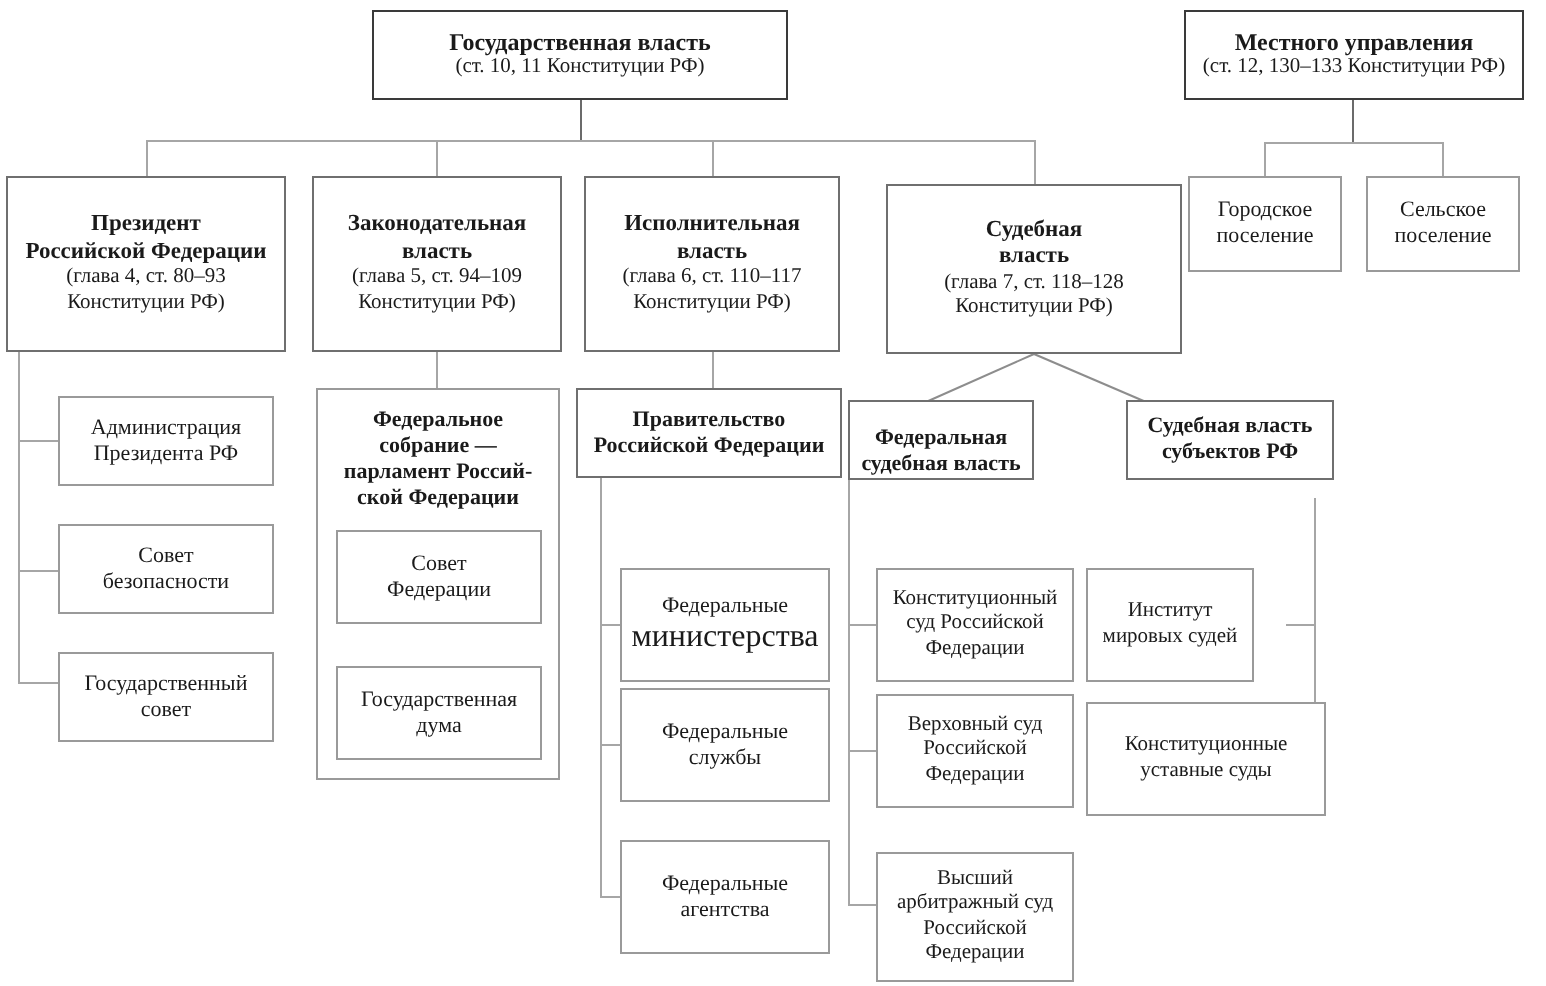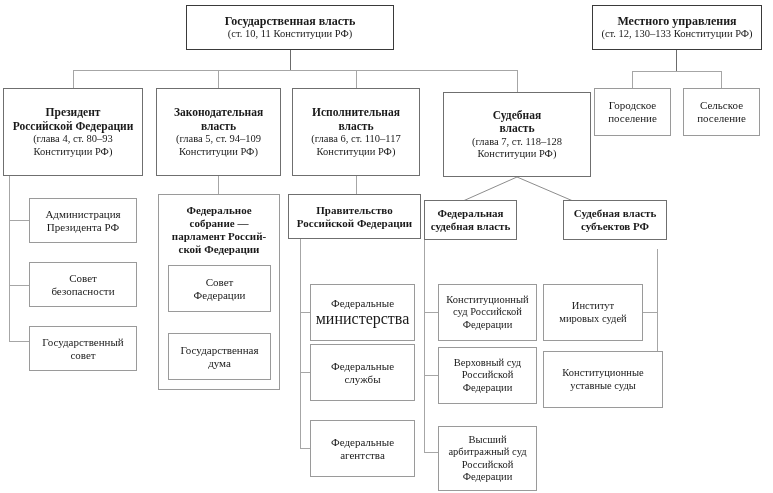--- a/index.html
+++ b/index.html
@@ -183,21 +183,21 @@
   <div class="node" style="left:310px;top:344px;width:105px;height:57px;">
     <span class="t" style="font-size:11px;">Федеральные</span>
     <span class="t" style="font-size:11px;">службы</span>
   </div>
 
   <div class="node" style="left:310px;top:420px;width:105px;height:57px;">
     <span class="t" style="font-size:11px;">Федеральные</span>
     <span class="t" style="font-size:11px;">агентства</span>
   </div>
 
-  <div class="node branch" style="left:424px;top:200px;width:93px;height:40px;">
+  <div class="node branch" style="left:424px;top:200px;width:93px;height:40px;justify-content:flex-end;">
     <span class="t bold" style="font-size:11px;">Федеральная</span>
     <span class="t bold" style="font-size:11px;">судебная власть</span>
   </div>
 
   <div class="node branch" style="left:563px;top:200px;width:104px;height:40px;">
     <span class="t bold" style="font-size:11px;">Судебная власть</span>
     <span class="t bold" style="font-size:11px;">субъектов РФ</span>
   </div>
 
   <div class="node" style="left:438px;top:284px;width:99px;height:57px;">
@@ -212,21 +212,21 @@
     <span class="t" style="font-size:10.5px;">Федерации</span>
   </div>
 
   <div class="node" style="left:438px;top:426px;width:99px;height:65px;">
     <span class="t" style="font-size:10.5px;">Высший</span>
     <span class="t" style="font-size:10.5px;">арбитражный суд</span>
     <span class="t" style="font-size:10.5px;">Российской</span>
     <span class="t" style="font-size:10.5px;">Федерации</span>
   </div>
 
-  <div class="node" style="left:543px;top:284px;width:100px;height:57px;text-align:right;">
+  <div class="node" style="left:543px;top:284px;width:84px;height:57px;text-align:right;">
     <span class="t" style="font-size:10.5px;">Институт</span>
     <span class="t" style="font-size:10.5px;">мировых судей</span>
   </div>
 
   <div class="node" style="left:543px;top:351px;width:120px;height:57px;">
     <span class="t" style="font-size:10.5px;">Конституционные</span>
     <span class="t" style="font-size:10.5px;">уставные суды</span>
   </div>
 
 </div>

